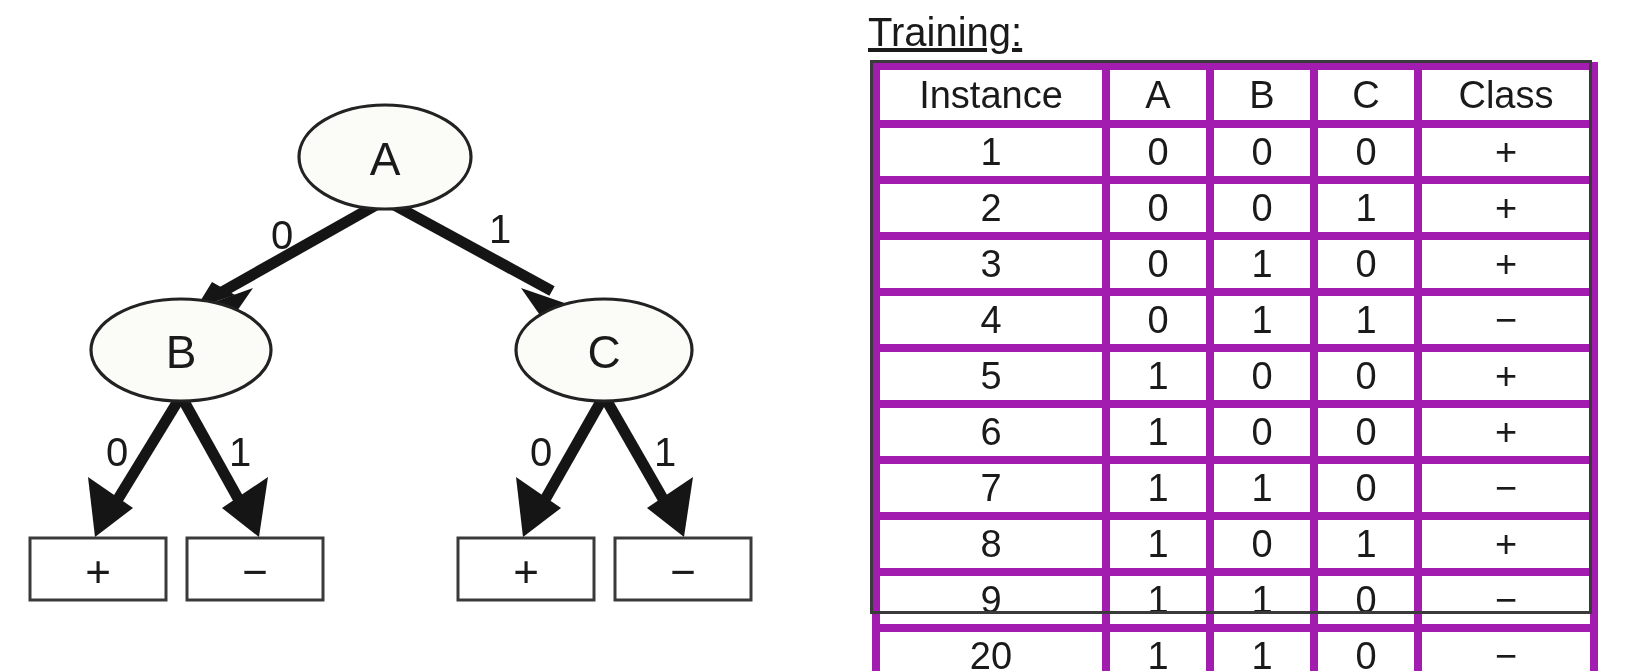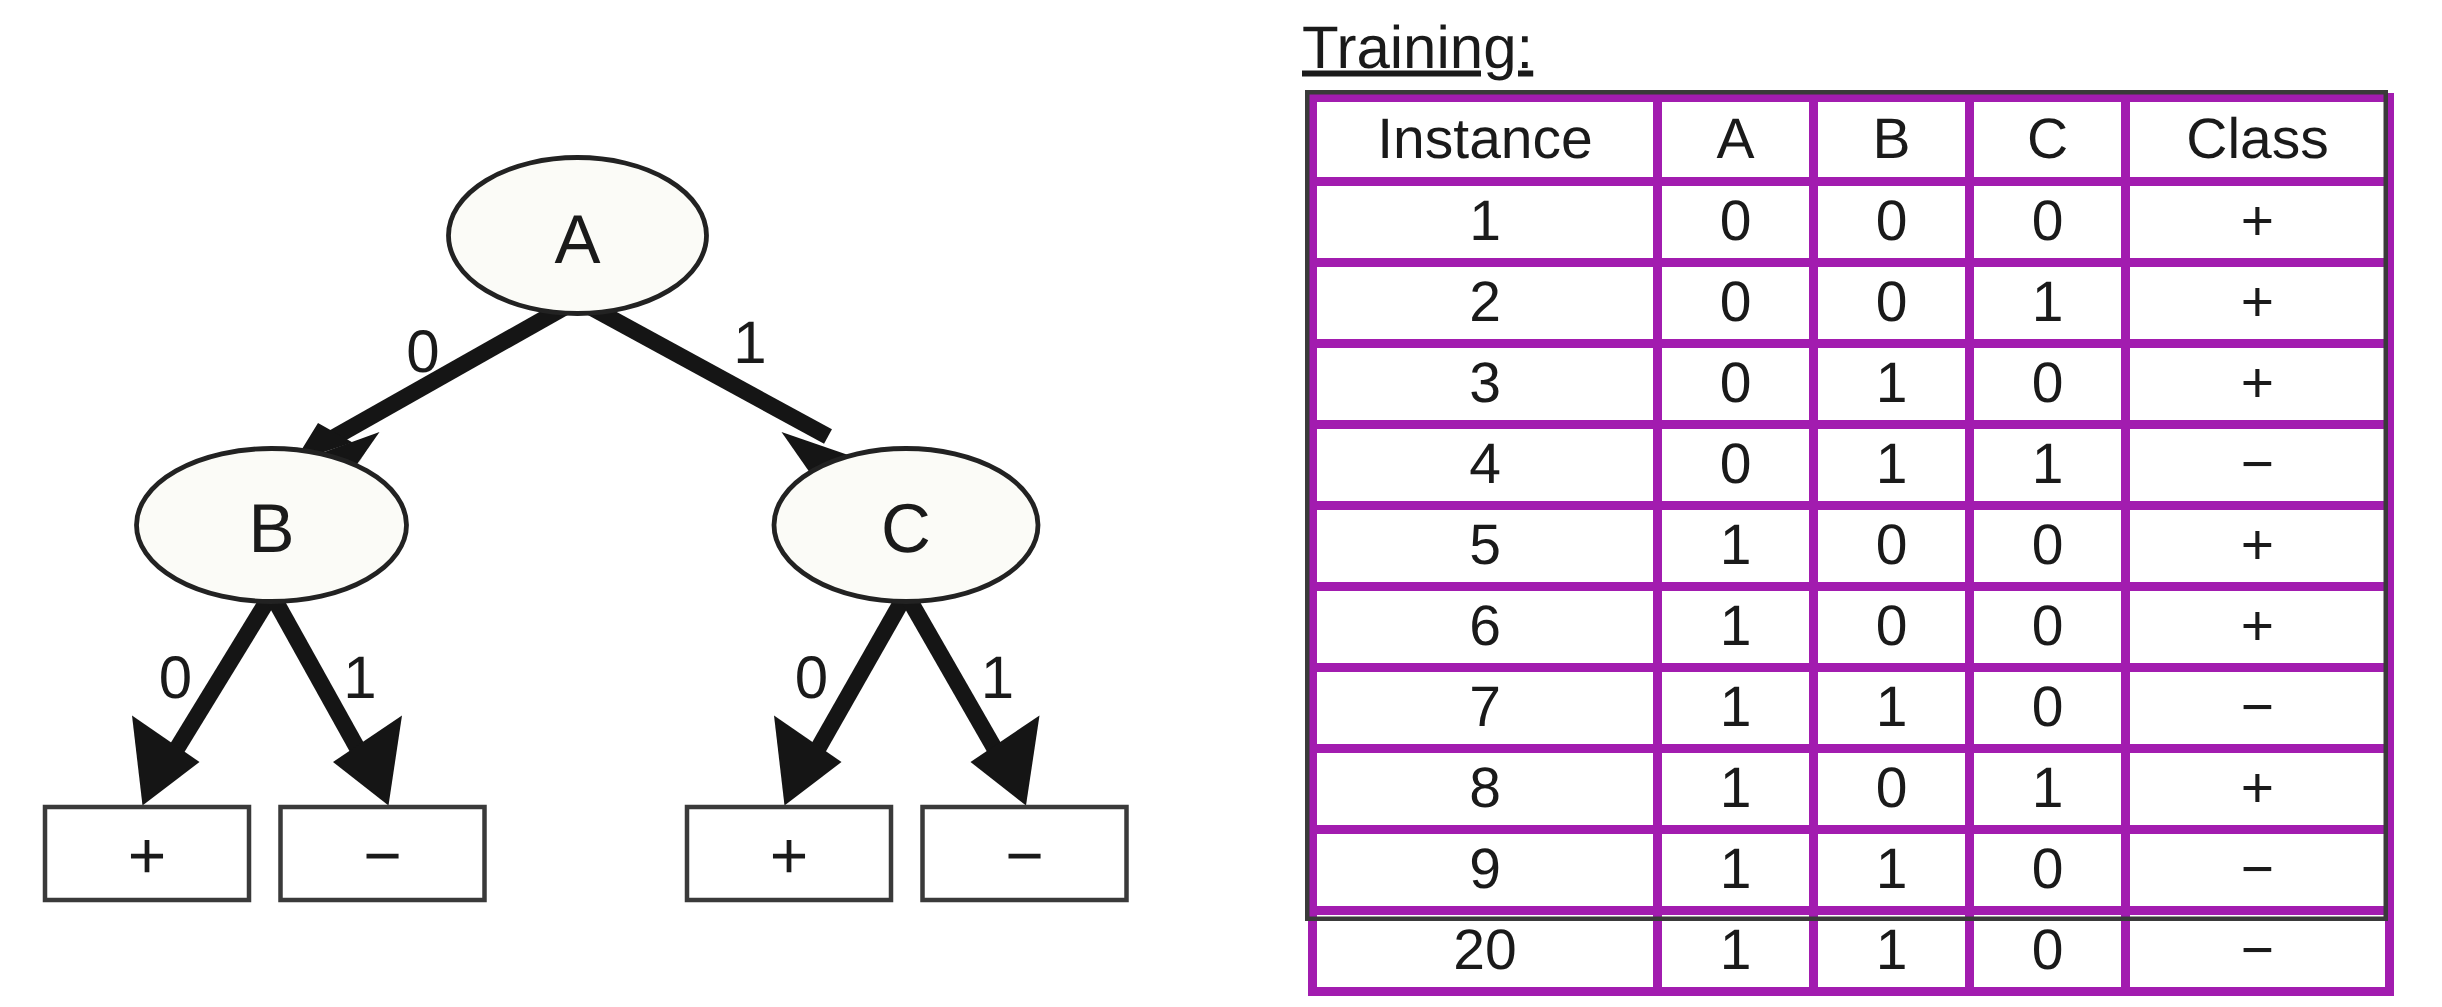--- a/index.html
+++ b/index.html
@@ -97,21 +97,21 @@
     position: absolute;
     left: 32px;
     top: 62px;
     width: 718px;
     border-collapse: collapse;
     table-layout: fixed;
     background: #ffffff;
   }
   #training-table td,
   #training-table th {
-    border: 6px solid #a21caf;
+    border: 8px solid #a21caf;
     font-family: "Liberation Sans", sans-serif;
     font-size: 38px;
     font-weight: normal;
     color: #1a1a1a;
     text-align: center;
     height: 48px;
     padding: 0;
     line-height: 48px;
   }
   #training-table thead th {

